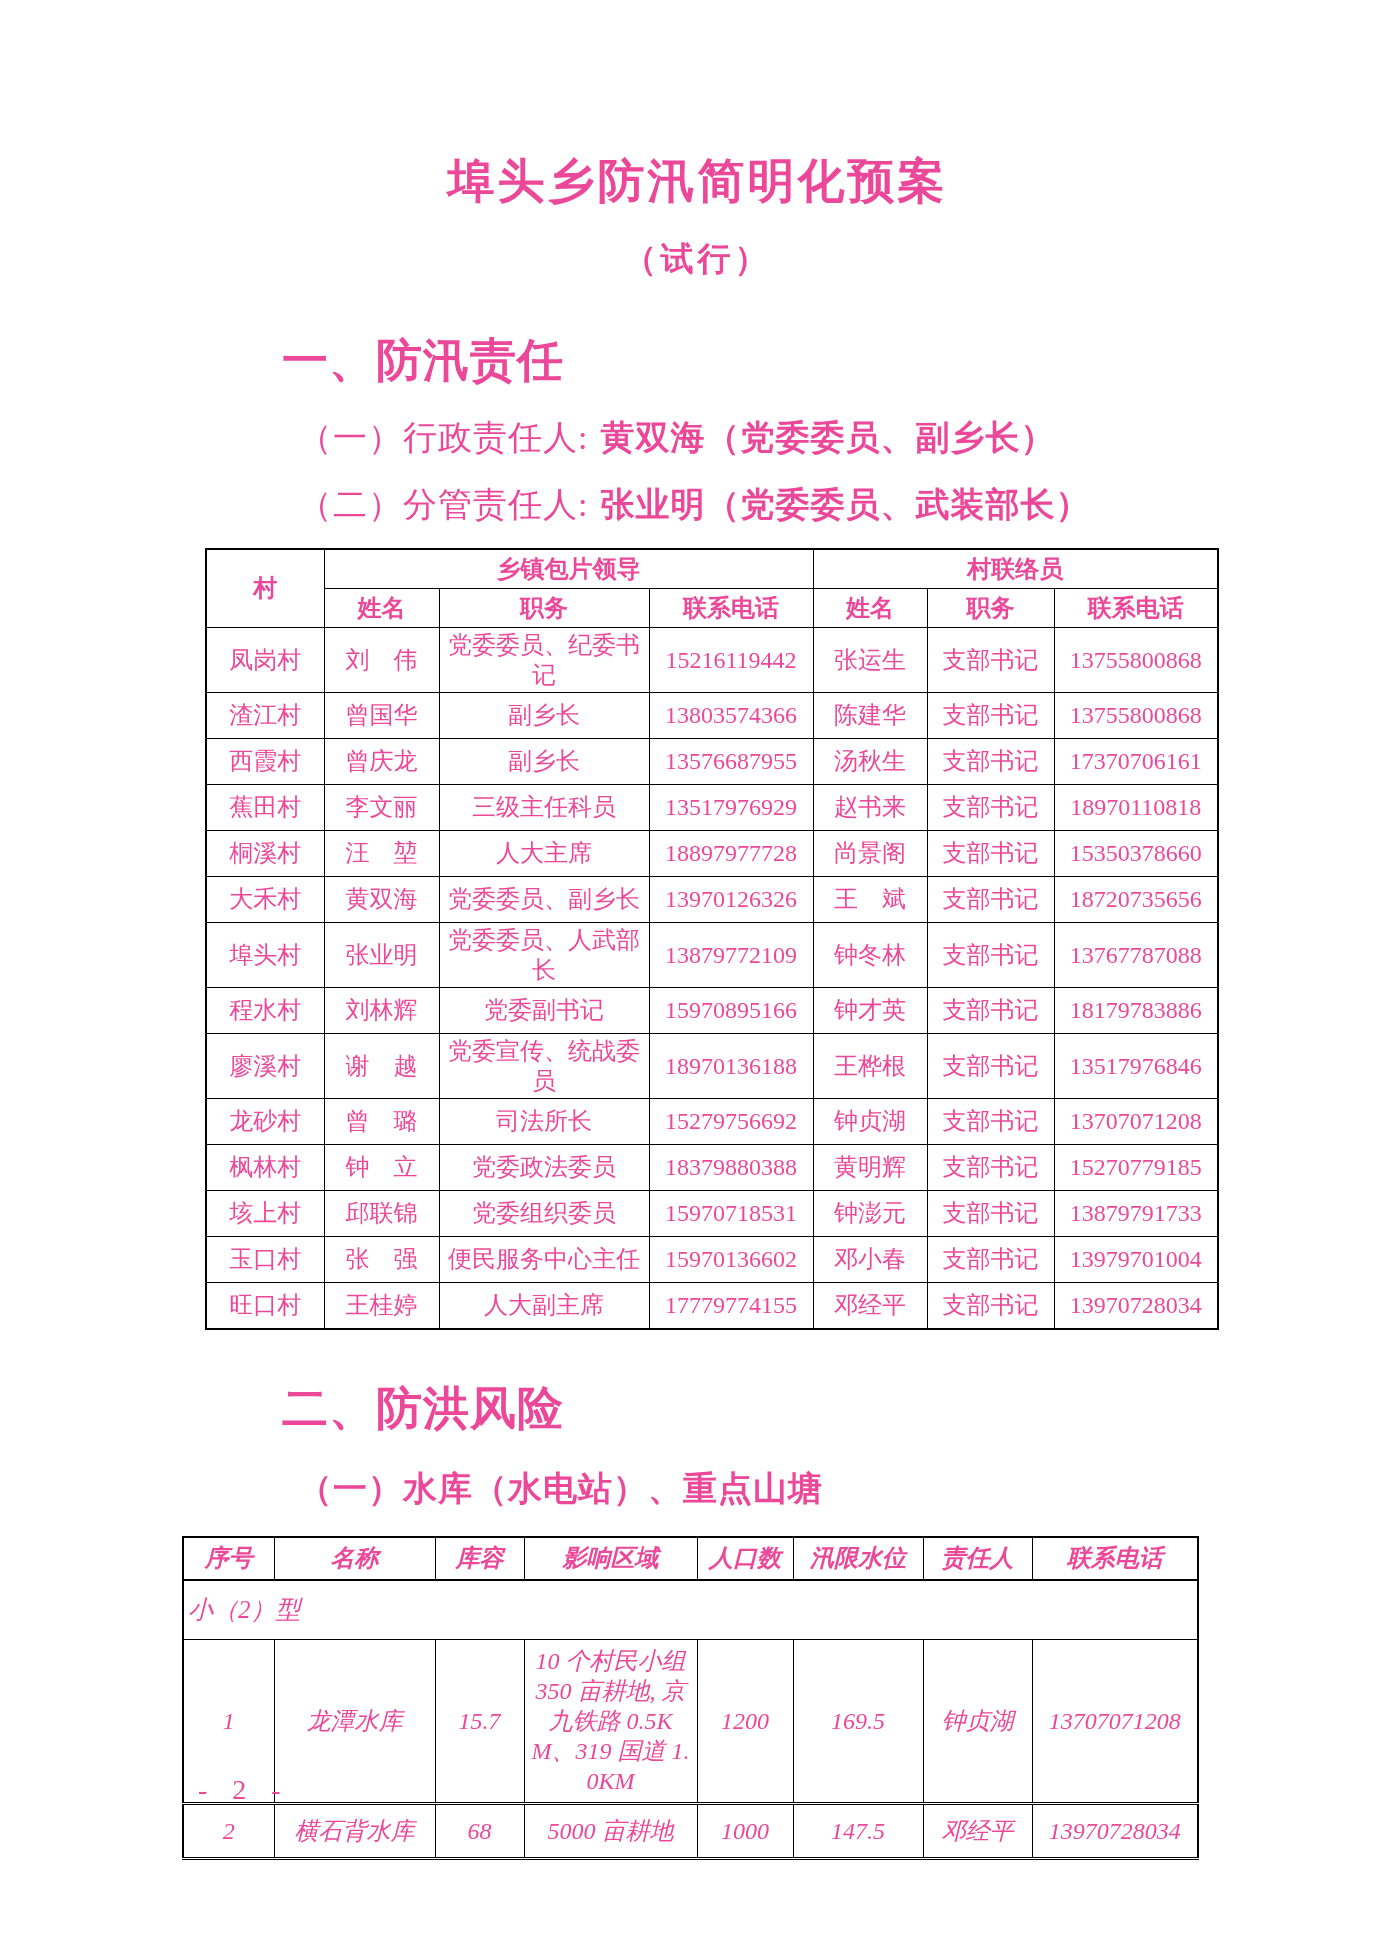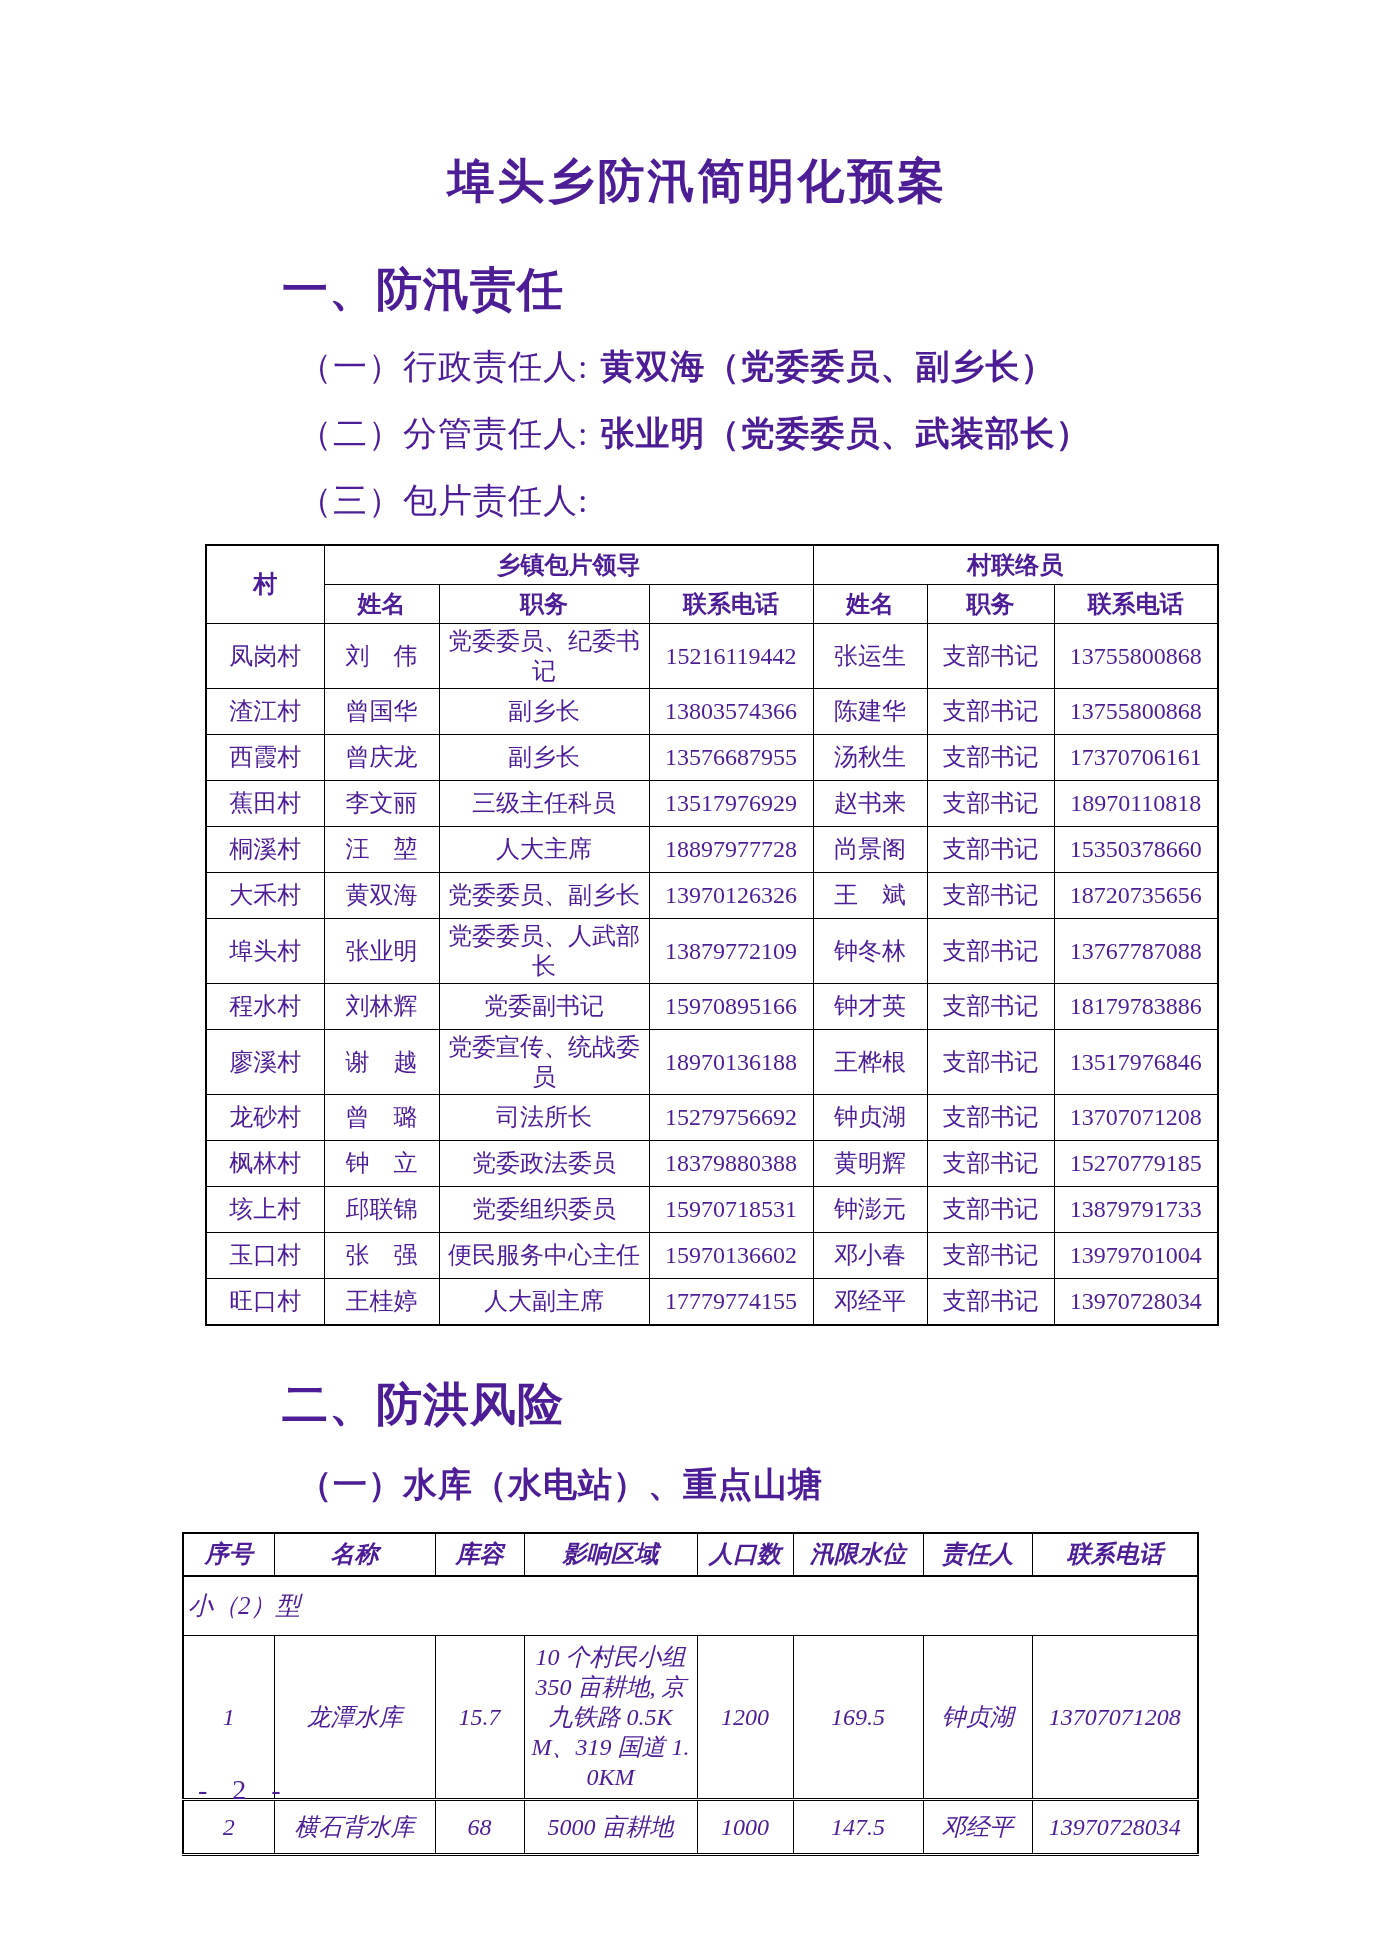--- a/index.html
+++ b/index.html
@@ -3,21 +3,21 @@
 <meta charset="utf-8">
 <style>
   html, body { margin: 0; padding: 0; background: #e8e8e8; }
   .page {
     position: relative;
     width: 1384px;
     height: 1959px;
     margin: 0 auto;
     background: #ffffff;
     font-family: "Liberation Serif", "DejaVu Serif", serif;
-    color: #4c1d95;
+    color: #ec4899;
     overflow: hidden;
   }
   .content {
     position: absolute;
     left: 160px;
     top: 0;
     width: 1075px;
   }
   .doc-title {
     margin: 0;
@@ -99,31 +99,29 @@
     letter-spacing: 9px;
   }
 </style>
 </head>
 <body>
 
 <div class="page">
   <div class="content">
 
     <h1 class="doc-title">埠头乡防汛简明化预案</h1>
+    <div class="doc-subtitle">（试行）</div>
 
     <div class="sec-heading">一、防汛责任</div>
 
     <p class="resp-line">
       <span class="resp-label">（一）行政责任人:</span><span class="resp-value">黄双海（党委委员、副乡长）</span>
     </p>
     <p class="resp-line">
       <span class="resp-label">（二）分管责任人:</span><span class="resp-value">张业明（党委委员、武装部长）</span>
-    </p>
-    <p class="resp-line">
-      <span class="resp-label">（三）包片责任人:</span><span class="resp-value"></span>
     </p>
 
     <table id="leader-table">
       <colgroup>
         <col style="width:118px">
           <col style="width:115px">
           <col style="width:210px">
           <col style="width:164px">
         <col style="width:114px">
           <col style="width:127px">

